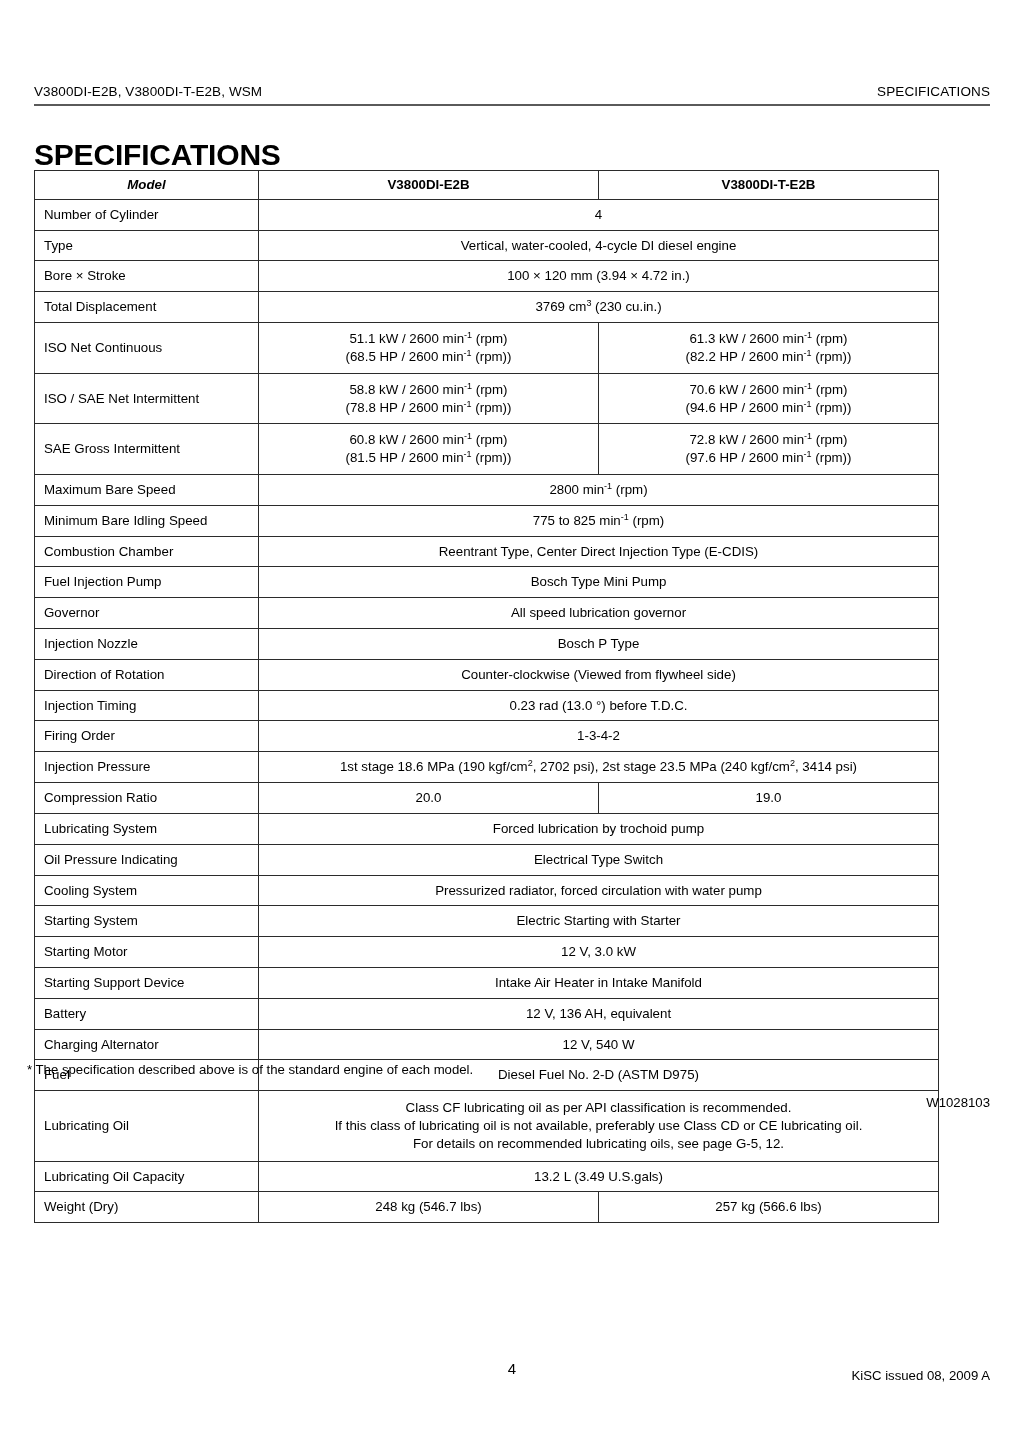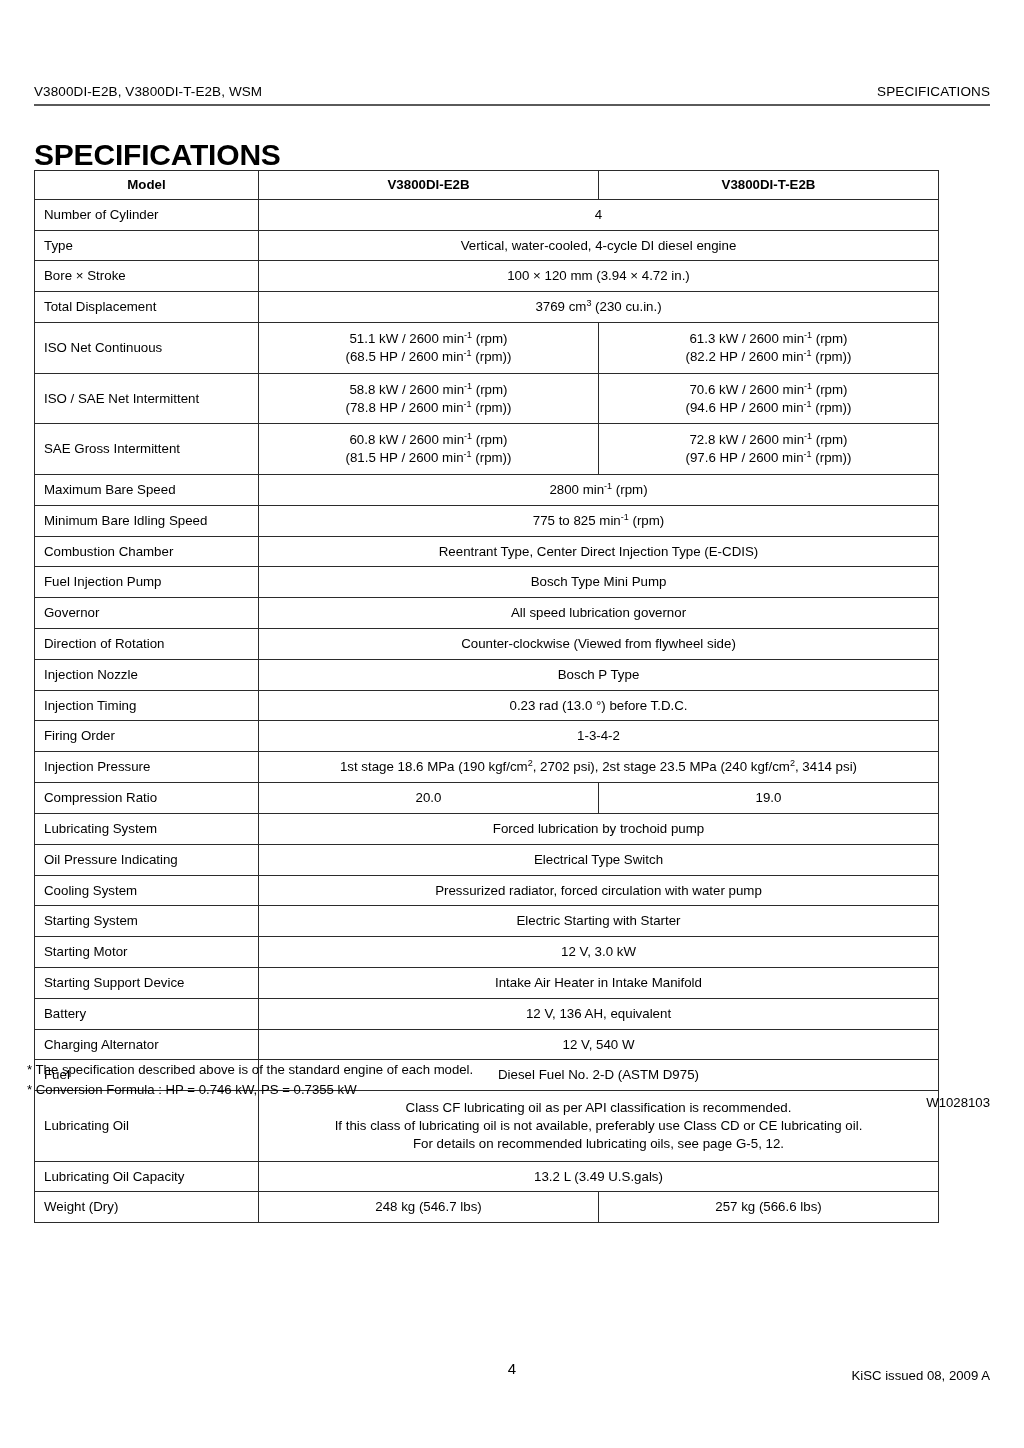--- a/index.html
+++ b/index.html
@@ -81,20 +81,21 @@
     padding: 6px 6px !important;
     text-align: center;
   }
   td.hdr {
     font-weight: bold;
     text-align: center;
     padding: 5px 22px !important;
   }
   td.hdr.c-label {
     padding: 5px 6px !important;
+    font-style: italic;
   }
   .two-line {
     padding-top: 7px !important;
     padding-bottom: 7px !important;
   }
   .oil-cell {
     padding-top: 8px !important;
     padding-bottom: 8px !important;
     line-height: 1.48;
   }
@@ -204,26 +205,26 @@
           </tr>
           <tr>
             <td class="c-label">Fuel Injection Pump</td>
             <td class="c-val" colspan="2">Bosch Type Mini Pump</td>
           </tr>
           <tr>
             <td class="c-label">Governor</td>
             <td class="c-val" colspan="2">All speed lubrication governor</td>
           </tr>
           <tr>
+            <td class="c-label">Injection Nozzle</td>
+            <td class="c-val" colspan="2">Bosch P Type</td>
+          </tr>
+          <tr>
             <td class="c-label">Direction of Rotation</td>
             <td class="c-val" colspan="2">Counter-clockwise (Viewed from flywheel side)</td>
-          </tr>
-          <tr>
-            <td class="c-label">Injection Nozzle</td>
-            <td class="c-val" colspan="2">Bosch P Type</td>
           </tr>
           <tr>
             <td class="c-label">Injection Timing</td>
             <td class="c-val" colspan="2">0.23 rad (13.0 °) before T.D.C.</td>
           </tr>
           <tr>
             <td class="c-label">Firing Order</td>
             <td class="c-val" colspan="2">1-3-4-2</td>
           </tr>
           <tr>
@@ -283,21 +284,20 @@
             <td class="c-label">Weight (Dry)</td>
             <td class="c-val">248 kg (546.7 lbs)</td>
             <td class="c-val">257 kg (566.6 lbs)</td>
           </tr>
         </tbody>
     </table>
   </div>
 
   <div class="notes">
     <div>* The specification described above is of the standard engine of each model.</div>
-    <div>* Conversion Formula : HP = 0.746 kW, PS = 0.7355 kW</div>
   </div>
 
   <div class="doccode">W1028103</div>
 
   <div class="footer-pageno">4</div>
   <div class="footer-issue">KiSC issued 08, 2009 A</div>
 
 </div>
 
 </body></html>

